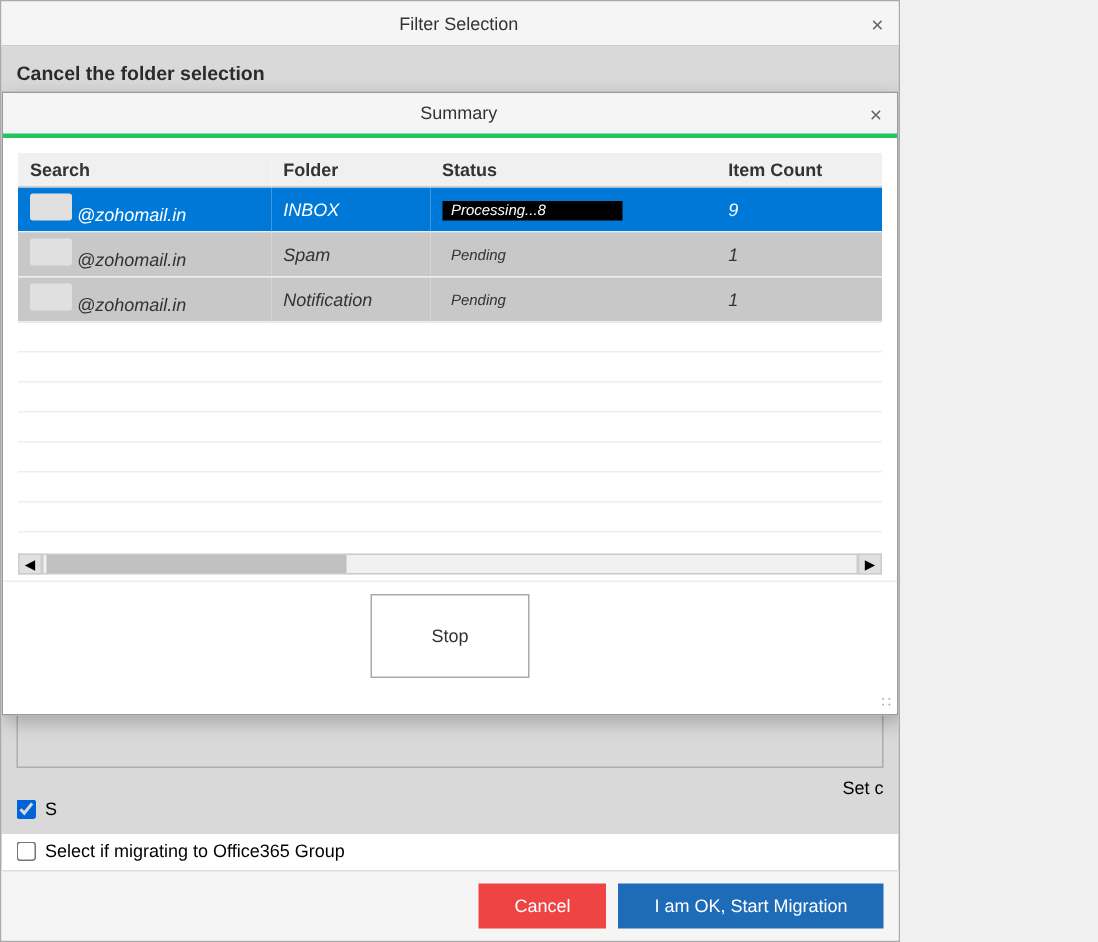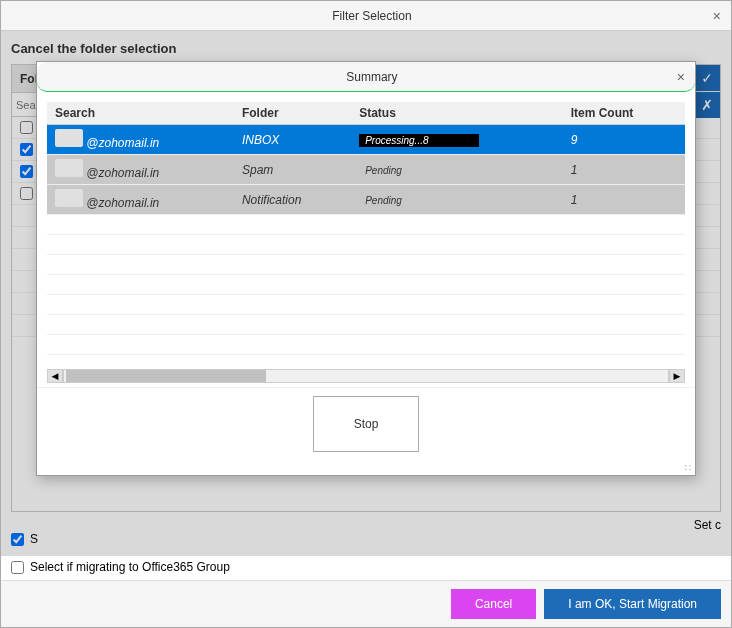--- a/index.html
+++ b/index.html
@@ -7,21 +7,21 @@
       font-family: 'Segoe UI', Arial, sans-serif;
       font-size: 12px;
       background: #f0f0f0;
       width: 732px;
       height: 628px;
       overflow: hidden;
     }
 
     
     .main-window {
-      width: 732px;
+      width: 600px;
       height: 628px;
       background: #ffffff;
       border: 1px solid #aaa;
       display: flex;
       flex-direction: column;
     }
 
     .title-bar {
       background: #f5f5f5;
       border-bottom: 1px solid #ccc;
@@ -183,21 +183,21 @@
     .footer-buttons {
       display: flex;
       justify-content: flex-end;
       gap: 8px;
       padding: 8px 10px;
       border-top: 1px solid #ddd;
       background: #f5f5f5;
     }
 
     .btn-cancel {
-      background: #d946ef;
+      background: #ef4444;
       color: white;
       border: none;
       padding: 8px 24px;
       cursor: pointer;
       font-size: 12px;
     }
 
     .btn-start {
       background: #1e6bb8;
       color: white;
@@ -223,27 +223,25 @@
       background: #fff;
       border: 1px solid #999;
       box-shadow: 2px 4px 12px rgba(0,0,0,0.25);
       width: 660px;
       display: flex;
       flex-direction: column;
     }
 
     .modal-title-bar {
       background: #f5f5f5;
-      border-bottom: 1px solid #22c55e;
+      border-bottom: 3px solid #22c55e;
       padding: 6px 10px;
       display: flex;
-      align-items: center;
       justify-content: space-between;
       height: 30px;
-      border-radius: 10px;
     }
 
     .modal-title {
       flex: 1;
       text-align: center;
       font-size: 12px;
       color: #333;
     }
 
     .modal-close {

